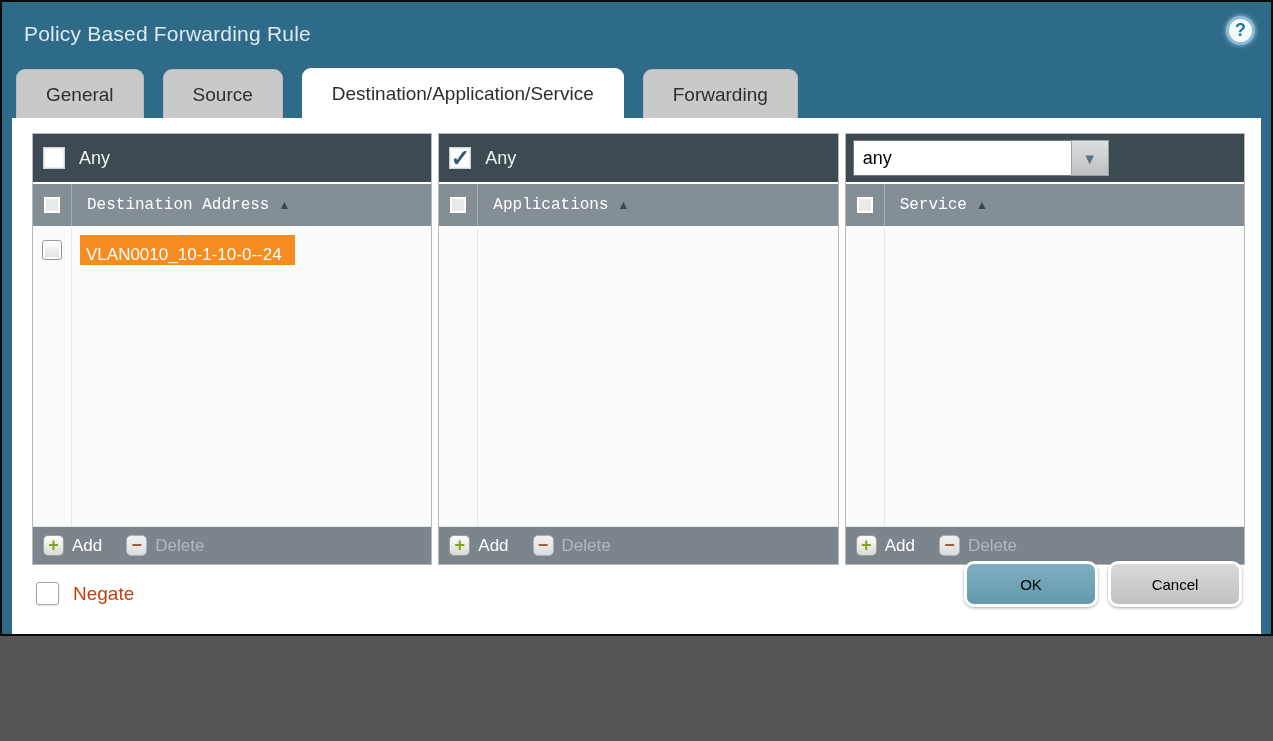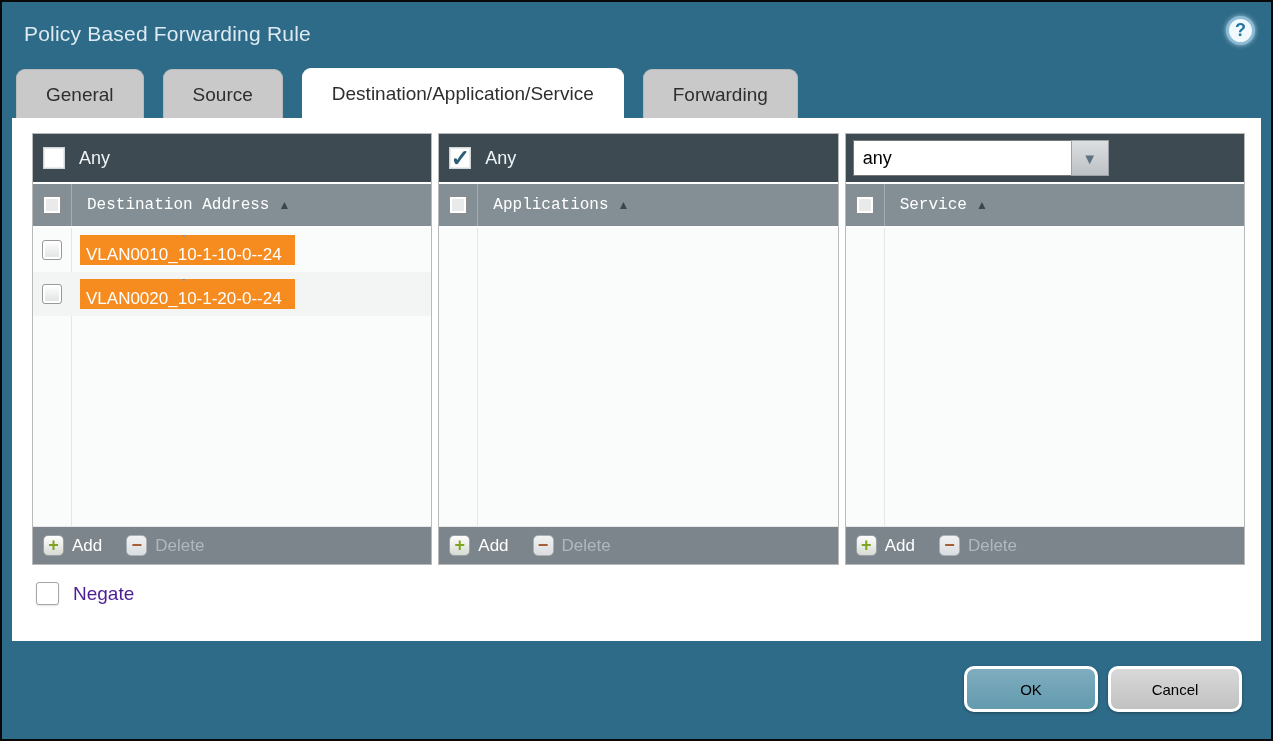--- a/index.html
+++ b/index.html
@@ -1,19 +1,19 @@
 <!DOCTYPE html>
 <html><head>
 <meta charset="utf-8">
 <style>
   * { margin:0; padding:0; box-sizing:border-box; }
   body { background:#555; font-family:"Liberation Sans", sans-serif; }
 
   .dialog{
-    width:1273px; height:741px; position:relative;
+    width:1273px; height:636px; position:relative;
     background:#2e6b88; border:2px solid #090909; overflow:hidden;
   }
 
   
   .titlebar{ height:66px; position:relative; }
   .title{
     position:absolute; left:22px; top:20px;
     font-size:21px; color:#ddeaf2; letter-spacing:.2px;
   }
   .help{
@@ -112,21 +112,21 @@
     border:1px solid #9aa1a6; display:flex; align-items:center; justify-content:center;
     color:#5d7383; font-size:15px; cursor:pointer;
   }
 
   
   .negate-row{ display:flex; align-items:center; gap:14px; margin:17px 0 0 4px; }
   .cb-negate{
     width:23px; height:23px; border:1px solid #a6a6a6; border-radius:3px;
     background:#fff; box-shadow:0 1px 2px rgba(0,0,0,.12);
   }
-  .negate-label{ font-size:19px; color:#4c1d95;text-align:right; }
+  .negate-label{ font-size:19px; color:#c2410c;text-align:right; }
 
   
   .bottombar{ position:absolute; left:0; right:0; bottom:0; height:97px; }
   .btn{
     position:absolute; top:24px; height:46px; width:134px;
     border-radius:10px; border:3px solid #fff; font-size:15px; color:#000;
     cursor:pointer; font-family:"Liberation Sans", sans-serif;
     box-shadow:0 1px 3px rgba(0,0,0,.35);
   }
   .btn-ok{ right:173px; background:linear-gradient(#7fadbf,#639aae); }
@@ -178,38 +178,20 @@
                 <rect x="5" y="11" width="5" height="2" fill="#c7ced6"></rect>
                 <ellipse cx="7.5" cy="14" rx="4.5" ry="2" fill="#dfe5ea"></ellipse>
                 <rect x="10" y="6" width="14" height="11" rx="1.5" fill="#2e6fc9" stroke="#173f73"></rect>
                 <rect x="12" y="8" width="10" height="7" fill="#9bd4f5"></rect>
                 <rect x="14" y="17" width="6" height="2" fill="#c7ced6"></rect>
                 <ellipse cx="17" cy="20" rx="5" ry="2" fill="#dfe5ea"></ellipse>
               </svg>
               <span class="chip-label">VLAN0010_10-1-10-0--24</span>
             </div>
           </div>
-          <div class="vrow alt">
-            <div class="cb-col">
-                <div class="cb cb-row"></div>
-              </div>
-            <div class="chip">
-              <svg class="net-icon" viewBox="0 0 26 22">
-                <rect x="1" y="1" width="13" height="10" rx="1.5" fill="#3b7fd4" stroke="#1d4f8c"></rect>
-                <rect x="3" y="3" width="9" height="6" fill="#8ec6f0"></rect>
-                <rect x="5" y="11" width="5" height="2" fill="#c7ced6"></rect>
-                <ellipse cx="7.5" cy="14" rx="4.5" ry="2" fill="#dfe5ea"></ellipse>
-                <rect x="10" y="6" width="14" height="11" rx="1.5" fill="#2e6fc9" stroke="#173f73"></rect>
-                <rect x="12" y="8" width="10" height="7" fill="#9bd4f5"></rect>
-                <rect x="14" y="17" width="6" height="2" fill="#c7ced6"></rect>
-                <ellipse cx="17" cy="20" rx="5" ry="2" fill="#dfe5ea"></ellipse>
-              </svg>
-              <span class="chip-label">VLAN0020_10-1-20-0--24</span>
-            </div>
-          </div>
         </div>
         <div class="panel-footer">
           <div class="action add">
             <span class="action-icon">+</span>
             <span class="action-label">Add</span>
           </div>
           <div class="action delete">
             <span class="action-icon">−</span>
             <span class="action-label">Delete</span>
           </div>

